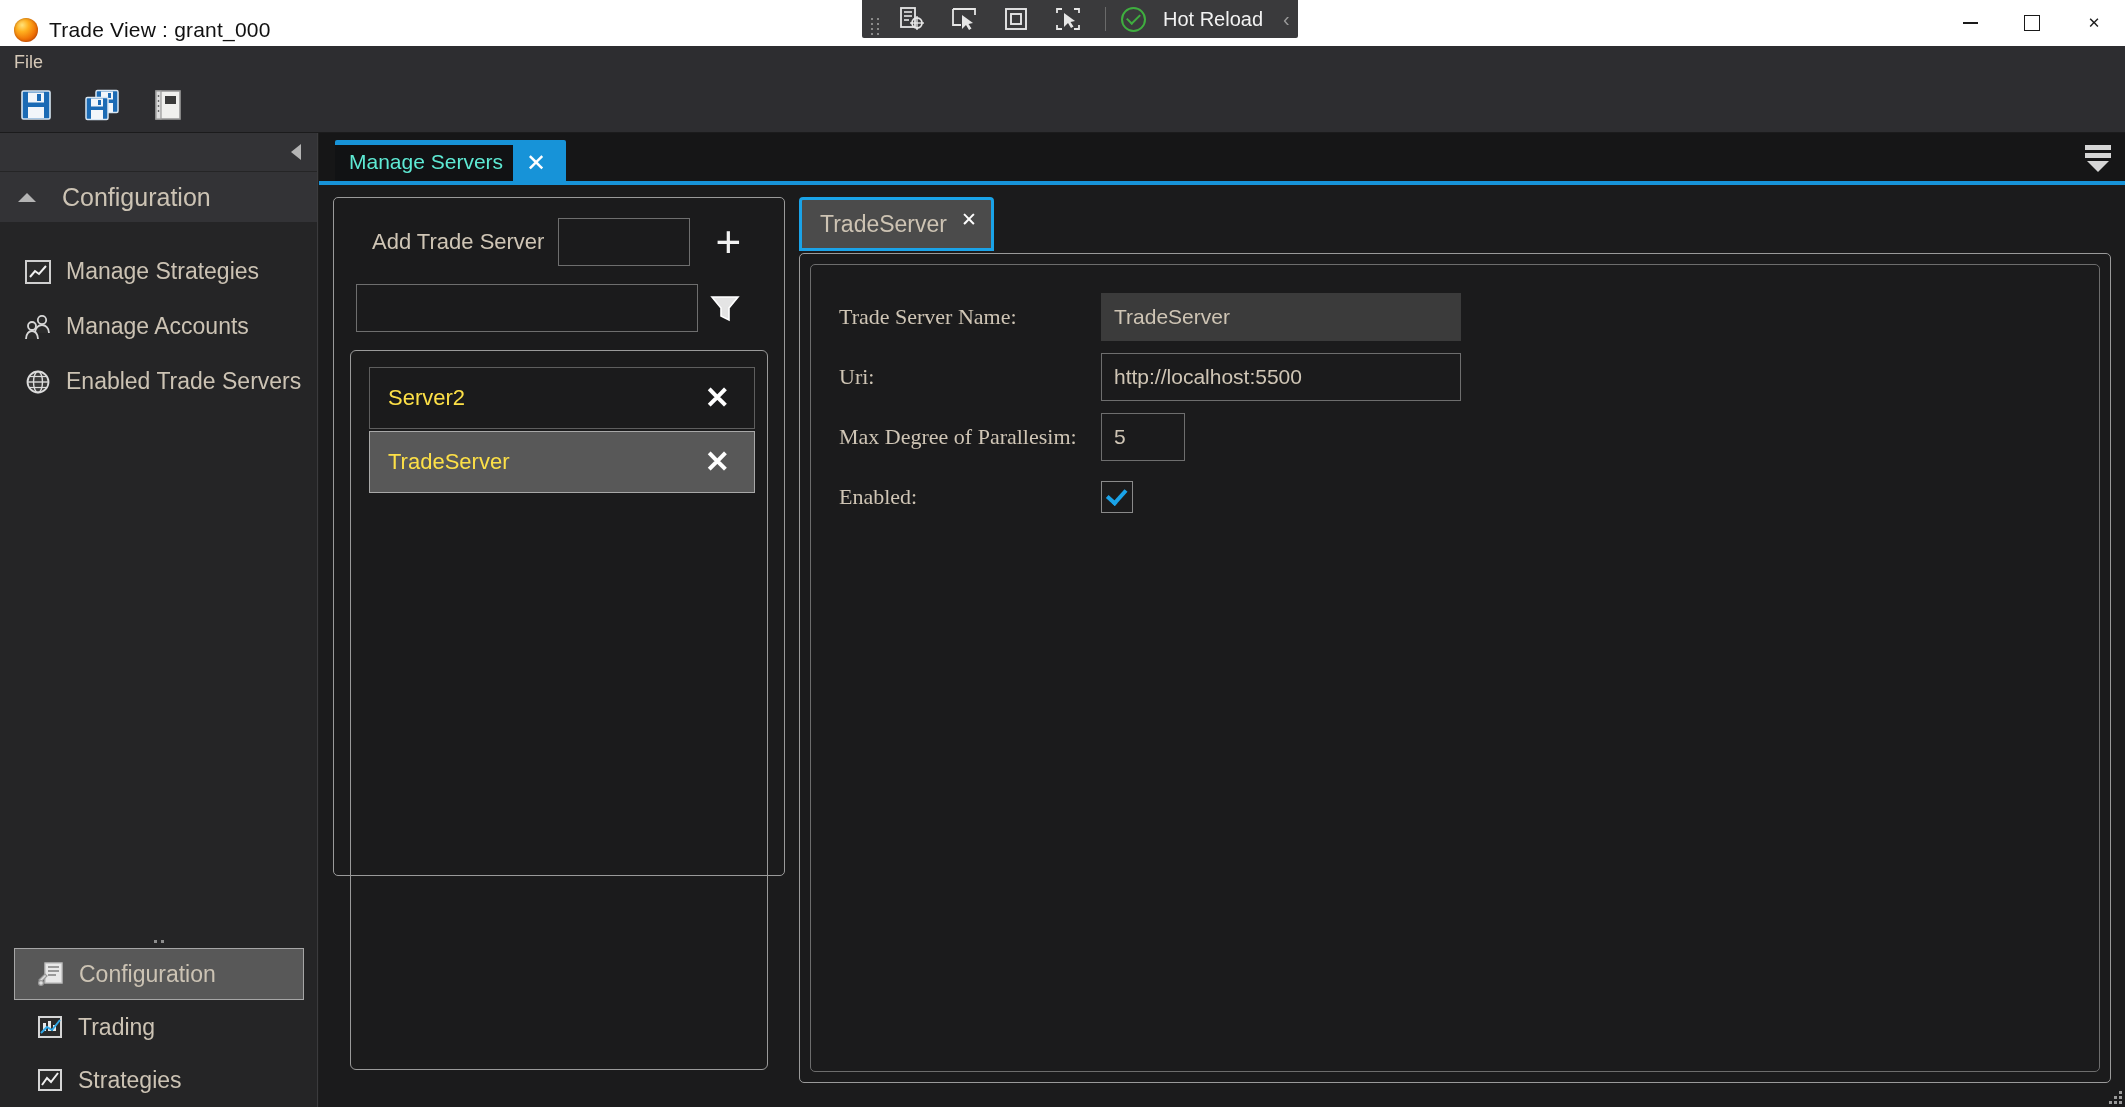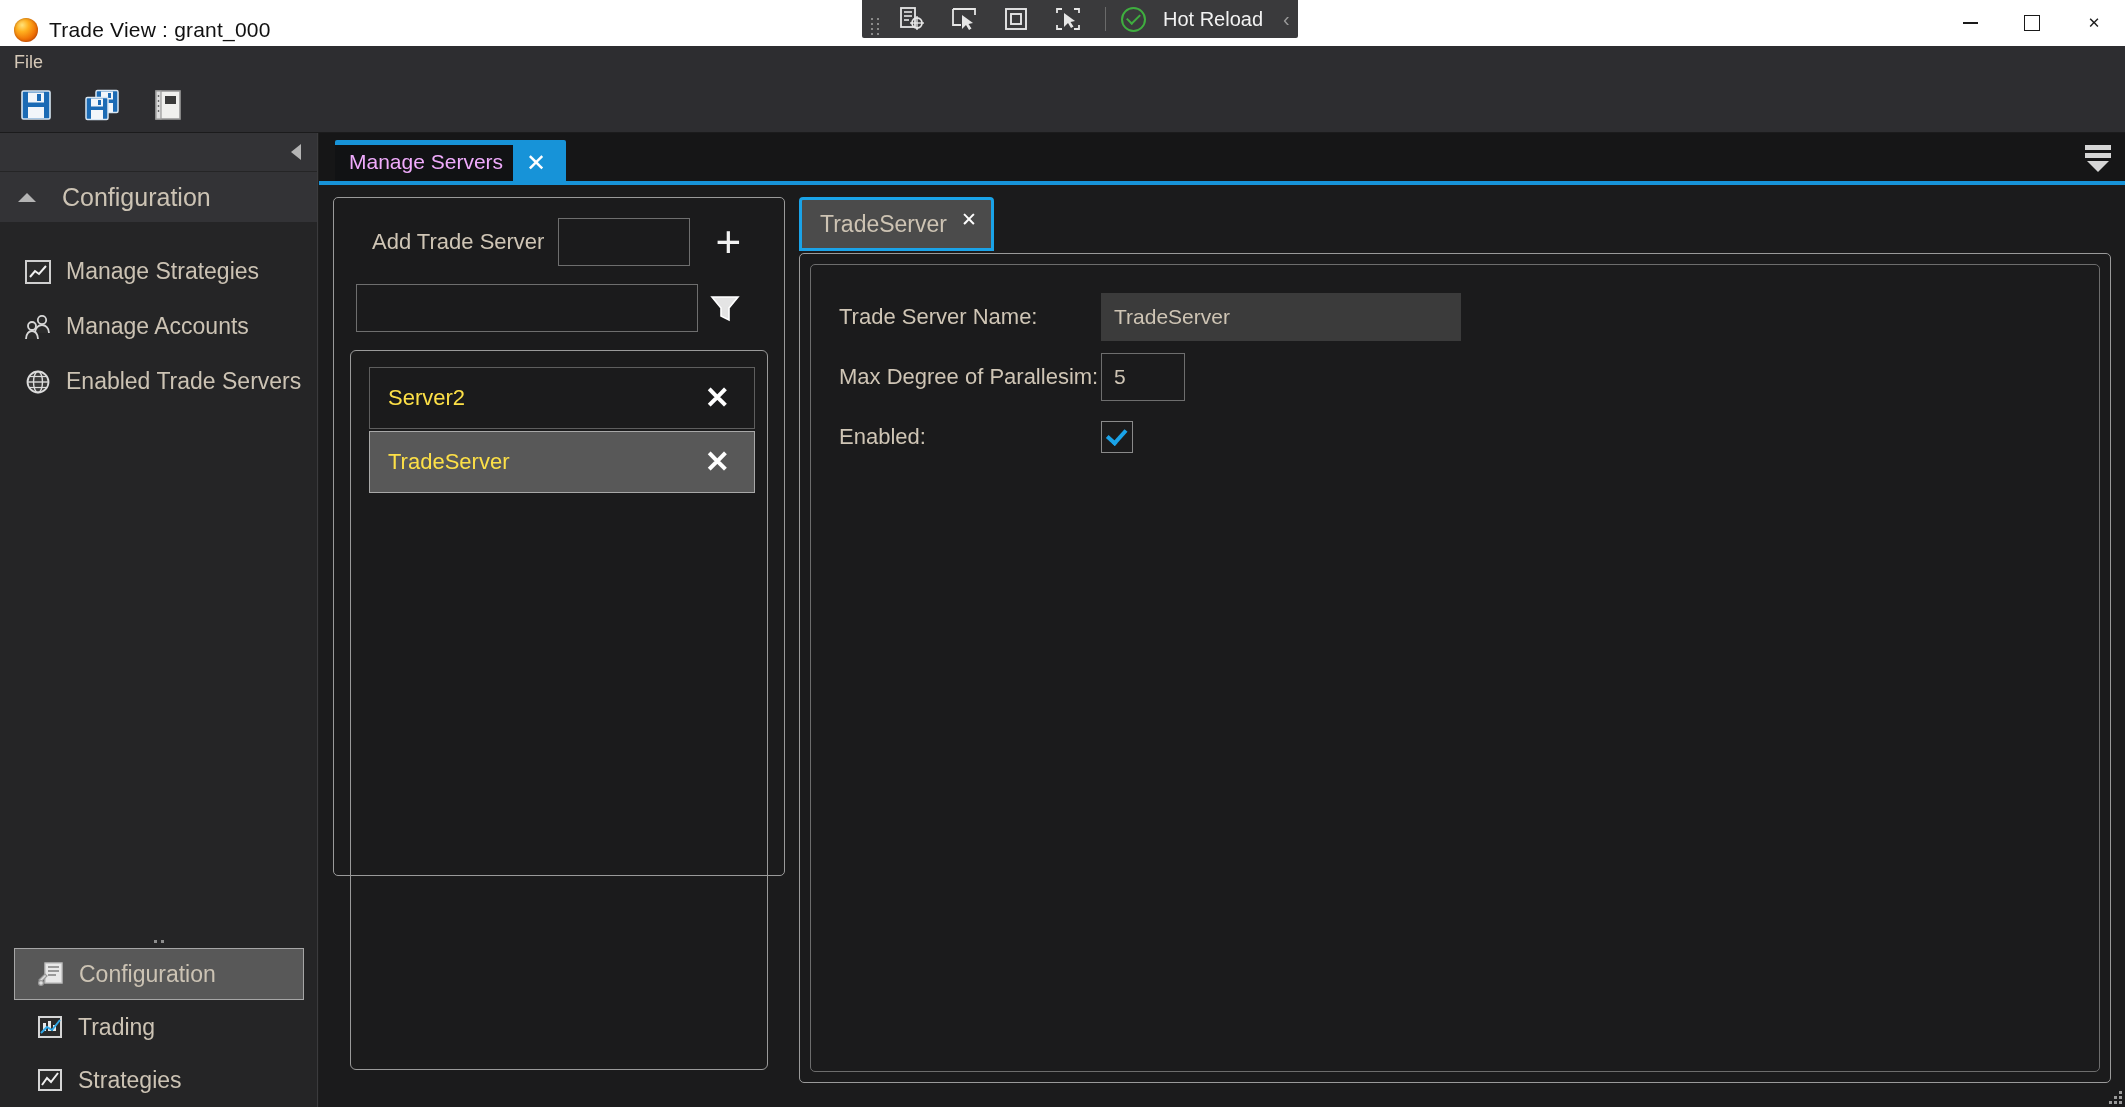--- a/index.html
+++ b/index.html
@@ -91,21 +91,21 @@
 
   
   .main { position: absolute; left: 319px; top: 133px; width: 1806px; height: 974px; background: #1b1b1c; }
 
   .tabstrip { position: relative; height: 52px; background: #161617; }
   .doc-tab {
     position: absolute; left: 16px; top: 7px; height: 45px;
     background: #1793d8; display: flex; align-items: center; padding: 0 4px 0 0;
     border-radius: 2px 2px 0 0;
   }
-  .doc-tab-label { background: #111214; color: #f0abfc; font-size: 21px; padding: 5px 10px 7px 14px; }
+  .doc-tab-label { background: #111214; color: #5eead4; font-size: 21px; padding: 5px 10px 7px 14px; }
   .doc-tab-x { color: #fff; font-size: 24px; padding: 0 16px 0 13px; line-height: 1; }
   .tab-underline { position: absolute; left: 0; bottom: 0; width: 1806px; height: 4px; background: #1793d8; }
   .tablist-icon { position: absolute; right: 14px; top: 12px; width: 26px; }
   .tablist-icon i { display: block; height: 5px; background: #d6d6d6; margin-bottom: 3px; }
   .tablist-icon .arr { width: 0; height: 0; margin: 0 auto; border-left: 11px solid transparent; border-right: 11px solid transparent; border-top: 11px solid #d6d6d6; }
 
   .content { position: relative; height: 922px; background: #1b1b1c; padding: 12px 10px 10px 14px; display: flex; gap: 14px; }
 
   
   .panel-left {
@@ -149,21 +149,21 @@
   .detail-tab-label { color: #cdc3b3; font-size: 23px; }
   .detail-tab-x { color: #fff; font-size: 19px; margin-left: 14px; margin-top: -10px; }
 
   .detail-body {
     position: absolute; left: 0; top: 56px; right: 4px; bottom: 14px;
     border: 1px solid #9a9a9a; border-radius: 5px; background: #1b1b1c; padding: 10px;
   }
   .detail-inner { border: 1px solid #6d6d6d; border-radius: 5px; width: 100%; height: 100%; padding: 22px 0 0 28px; }
 
   .field-row { display: flex; align-items: center; height: 60px; }
-  .field-label { color: #cfc5b5; font-size: 22px; width: 262px; }
+  .field-label { color: #cfc5b5; font-size: 22px; width: 262px; font-family: Liberation Serif, serif; }
   .field-input {
     height: 48px; background: #1b1b1c; border: 1px solid #6e6e6e; color: #cfc5b5;
     font-size: 21px; display: flex; align-items: center; padding: 0 12px;
     font-family: "Liberation Sans", sans-serif;
   }
   .field-input.readonly { background: #3b3b3b; border: 1px solid #3b3b3b; }
   .w-name { width: 360px; }
   .w-uri  { width: 360px; }
   .w-num  { width: 84px; }
 
@@ -426,20 +426,24 @@
       </div>
 
       <div class="detail-body">
         <div class="detail-inner">
 
           <div class="field-row">
             <div class="field-label">Trade Server Name:</div>
             <div class="field-input readonly w-name">TradeServer</div>
           </div>
 
+          <div class="field-row">
+            <div class="field-label">Uri:</div>
+            <div class="field-input w-uri">http://localhost:5500</div>
+          </div>
 
           <div class="field-row">
             <div class="field-label">Max Degree of Parallesim:</div>
             <div class="field-input w-num">5</div>
           </div>
 
           <div class="field-row">
             <div class="field-label">Enabled:</div>
             <div class="checkbox"></div>
           </div>

